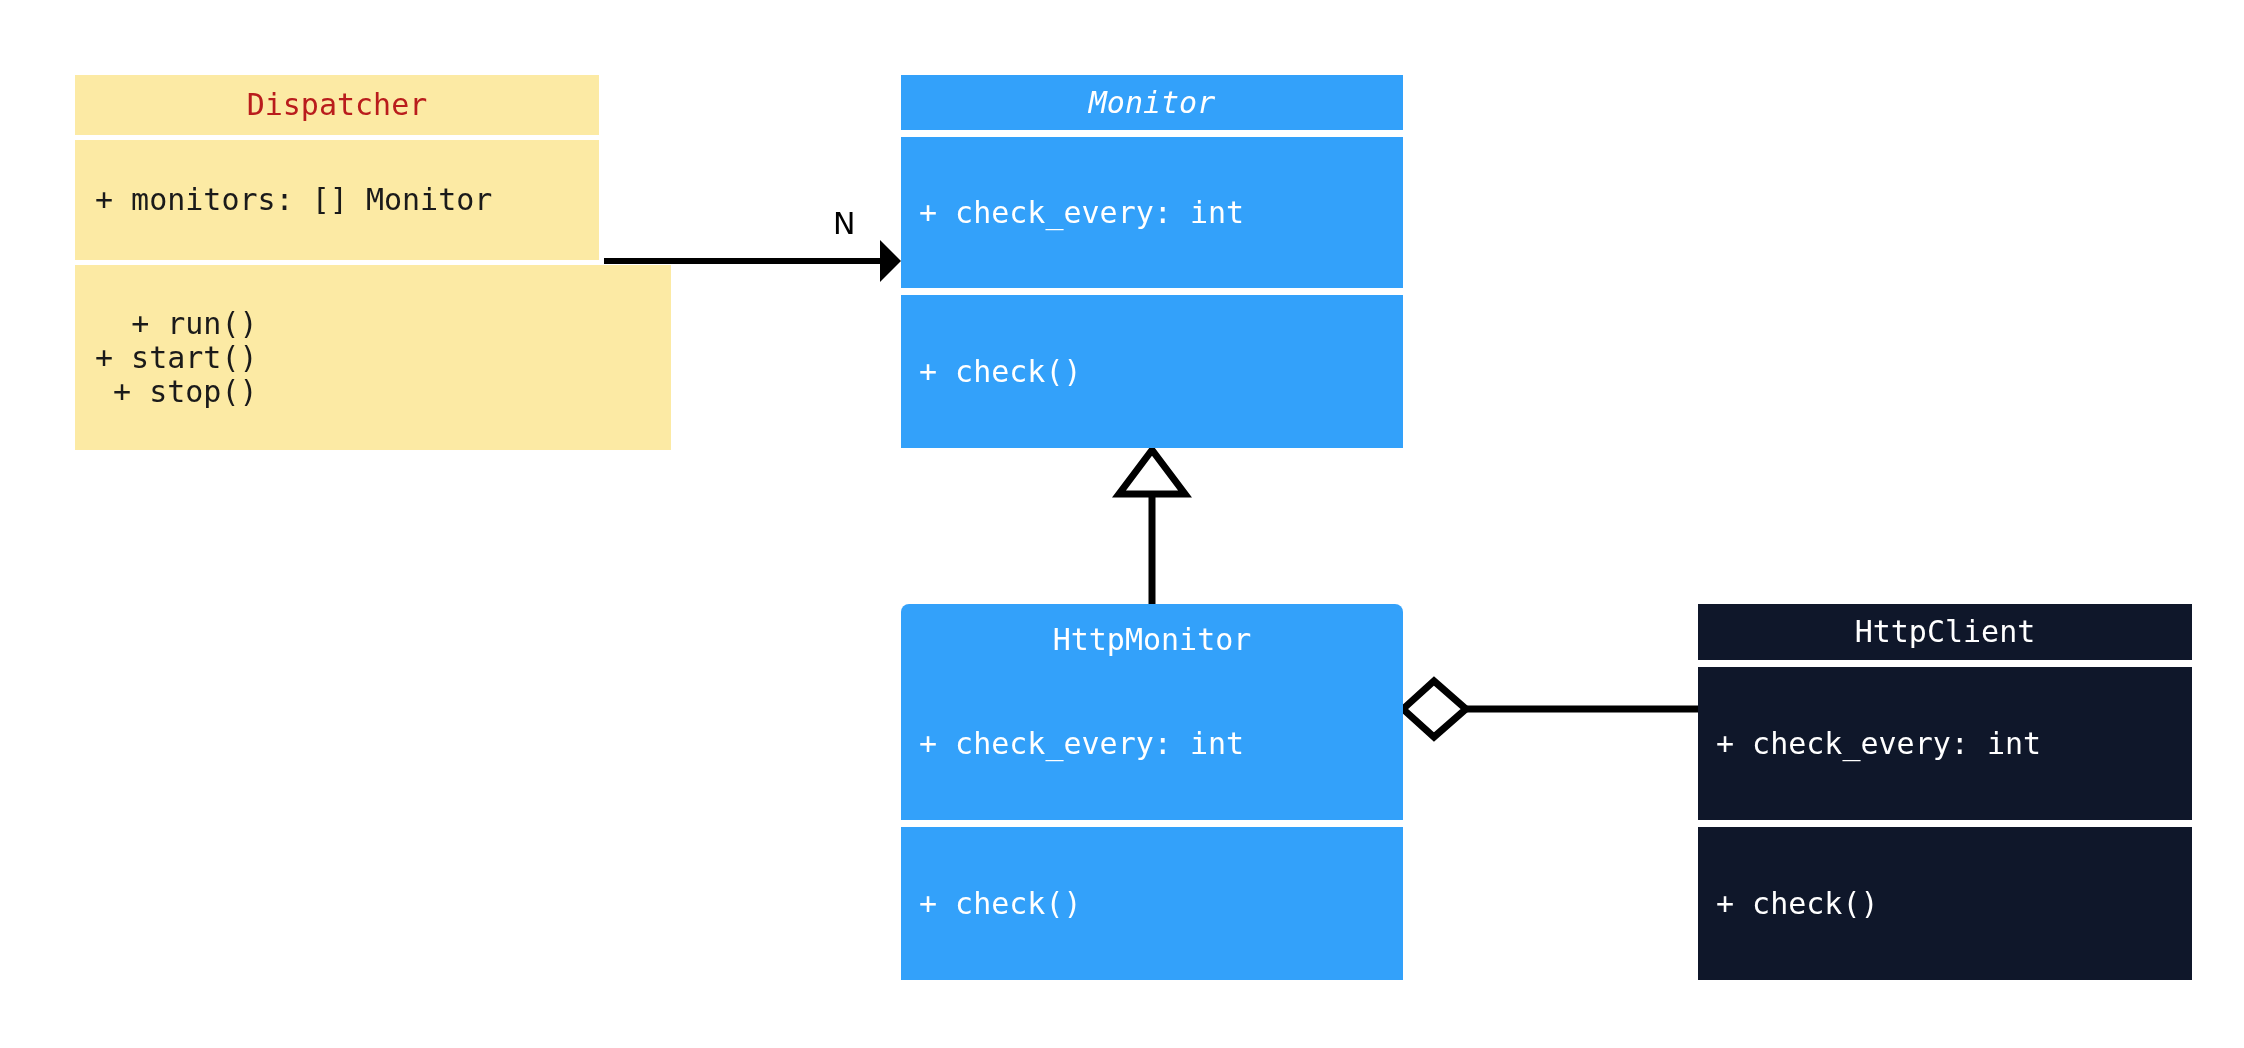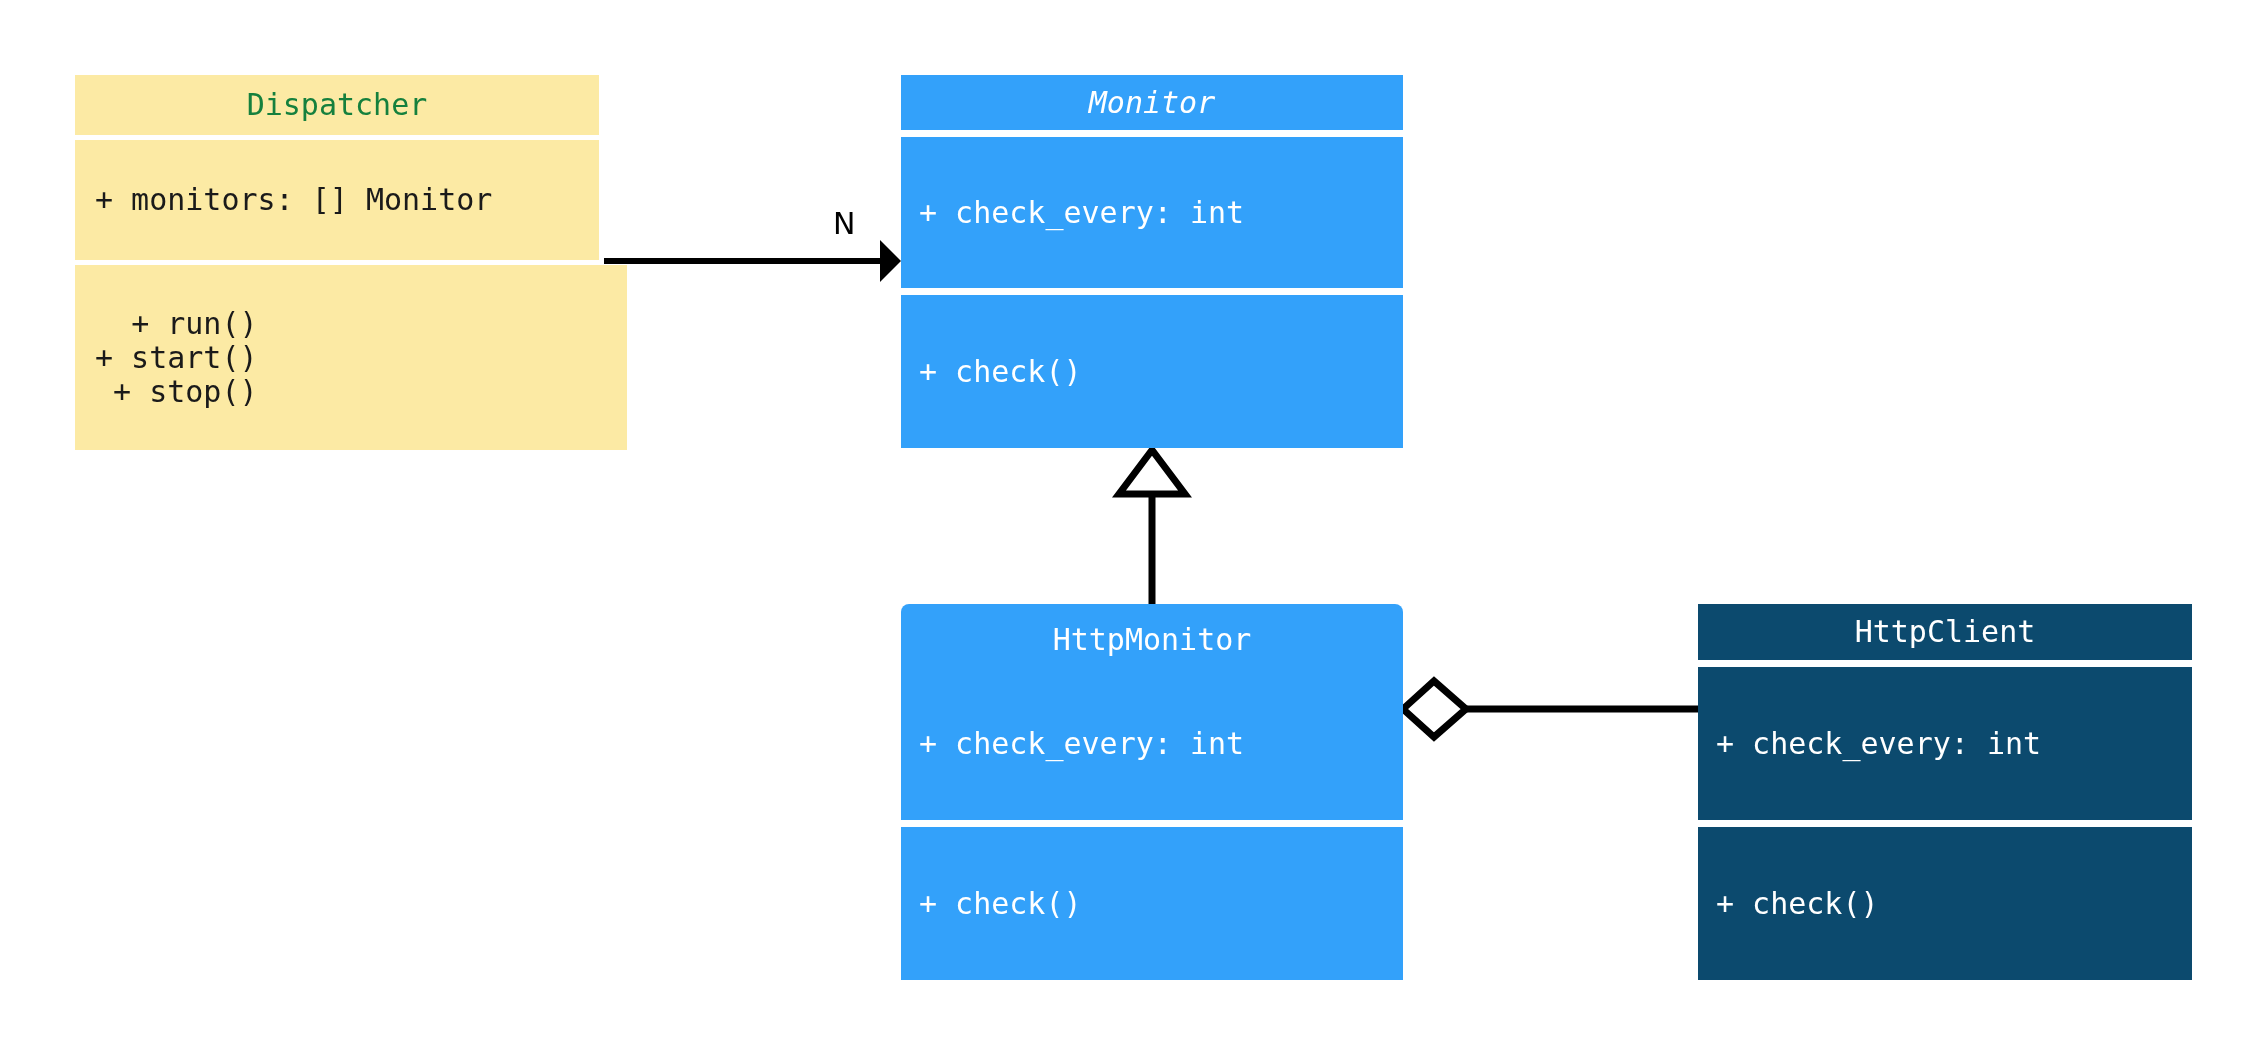--- a/index.html
+++ b/index.html
@@ -47,32 +47,32 @@
     line-height: 34px;
     white-space: pre;
     text-align: right;
   }
 
   
   .c-dispatcher .compartment {
     background: #fceaa4;
     color: #1a1a1a;
   }
-  .c-dispatcher .class-title { color: #15803d; }
+  .c-dispatcher .class-title { color: #b91c1c; }
 
   
   .c-blue .compartment {
     background: #33a1fa;
     color: #ffffff;
   }
   .c-blue .class-title { color: #ffffff; }
 
   
   .c-green .compartment {
-    background: #0c4a6e;
+    background: #0f172a;
     color: #ffffff;
   }
   .c-green .class-title { color: #ffffff; }
 
   .edge-label {
     position: absolute;
     font-size: 30px;
     color: #000000;
     font-family: "DejaVu Sans", "Liberation Sans", sans-serif;
     white-space: pre;
@@ -113,21 +113,21 @@
   <div class="uml-class c-dispatcher" style="left:75px; top:75px; width:524px; height:375px;">
 
     <div class="compartment" style="top:0px; height:60px; width:524px; display:flex; align-items:center; justify-content:center;">
       <div class="class-title">Dispatcher</div>
     </div>
 
     <div class="compartment" style="top:65px; height:120px; width:524px; display:flex; align-items:center;">
       <div class="member-list" style="padding-left:20px;">+ monitors: [] Monitor</div>
     </div>
 
-    <div class="compartment" style="top:190px; height:185px; width:552px; display:flex; align-items:center;">
+    <div class="compartment" style="top:190px; height:185px; width:596px; display:flex; align-items:center;">
       <div class="member-list" style="padding-left:20px;">+ run()
 + start()
 + stop()</div>
     </div>
   </div>
 
   <div class="uml-class c-blue" style="left:901px; top:75px; width:502px; height:468px;">
 
     <div class="compartment" style="top:0px; height:55px; width:502px; display:flex; align-items:center; justify-content:center;">
       <div class="class-title title-abstract">Monitor</div>

